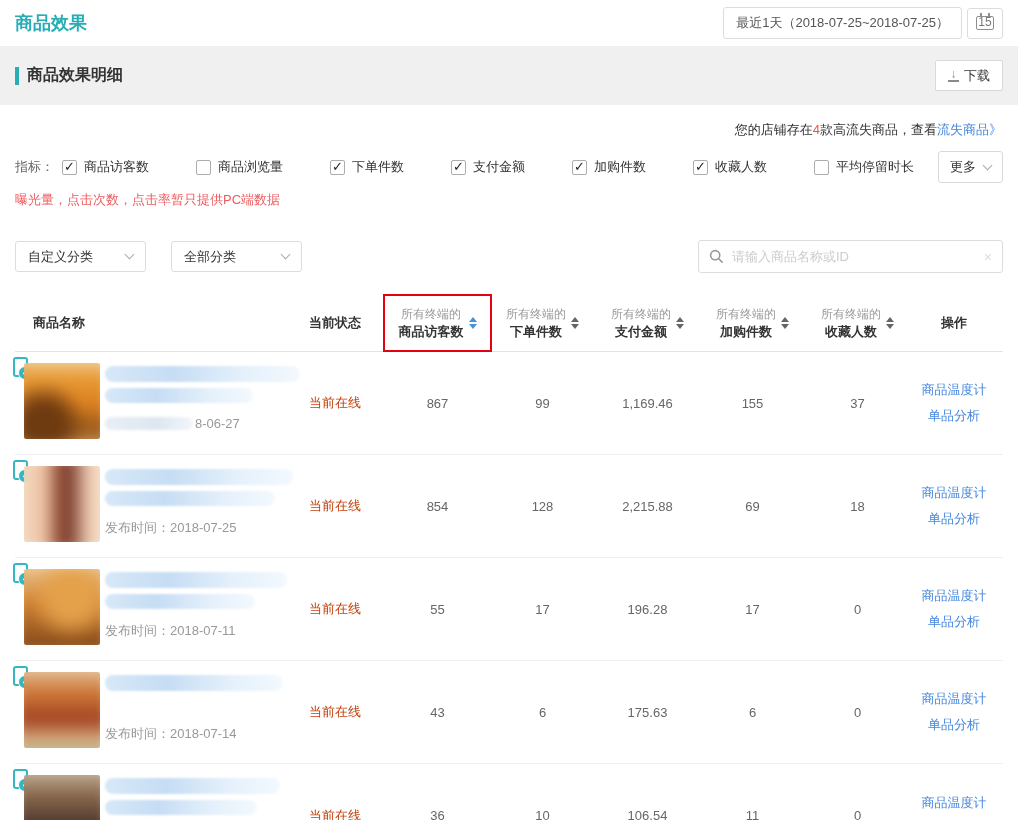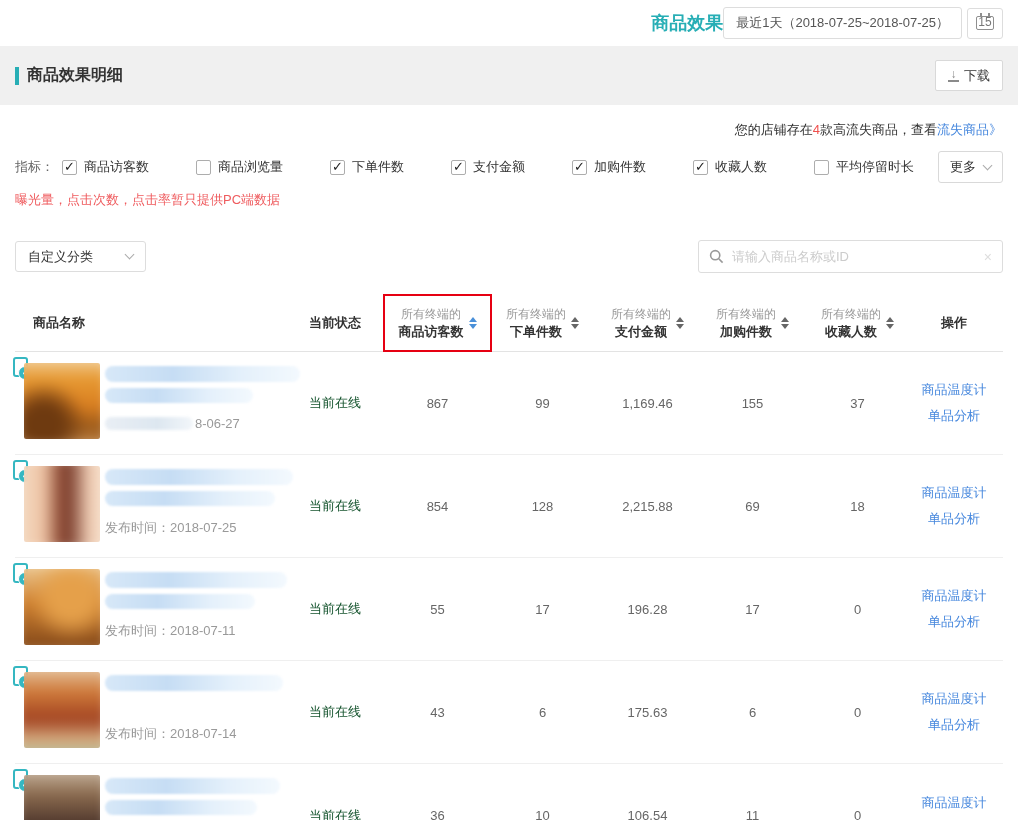--- a/index.html
+++ b/index.html
@@ -1,21 +1,21 @@
 <!DOCTYPE html>
 <html><head>
 <meta charset="utf-8">
 <style>
   * { margin:0; padding:0; box-sizing:border-box; }
   body { background:#fff; }
   .page { width:1018px; height:820px; position:relative; overflow:hidden; background:#fff;
           font-family:"Liberation Sans","DejaVu Sans",sans-serif; font-size:13px; color:#333; }
 
   
-  .top-header { height:46px; display:flex; align-items:center; justify-content:flex-end; padding:0 15px; background:#fff; }
+  .top-header { height:46px; display:flex; align-items:center; justify-content:space-between; padding:0 15px; background:#fff; }
   .page-title { font-size:18px; font-weight:bold; color:#27aeb5; }
   .date-wrap { display:flex; align-items:center; gap:5px; }
   .date-btn { border:1px solid #ddd; border-radius:3px; padding:6px 12px; color:#555; cursor:pointer; background:#fff; }
   .cal-btn { border:1px solid #ddd; border-radius:3px; width:36px; height:31px; display:flex; align-items:center; justify-content:center; cursor:pointer; background:#fff; }
   .cal-icon { width:18px; height:14px; border:1px solid #8f8f8f; border-radius:2px; position:relative;
               font-size:12px; color:#777; display:flex; align-items:flex-end; justify-content:center; line-height:1; padding-bottom:1px; }
   .cal-icon::before, .cal-icon::after { content:""; position:absolute; top:-4px; width:2px; height:4px; background:#8f8f8f; }
   .cal-icon::before { left:3px; } .cal-icon::after { right:3px; }
 
   
@@ -81,21 +81,21 @@
   .mh .lines { text-align:center; }
   .mh .l1 { color:#999; font-size:12px; line-height:17px; }
   .mh .l2 { color:#333; font-weight:bold; line-height:17px; }
   .sort { display:inline-flex; flex-direction:column; gap:2px; }
   .tri-up { width:0; height:0; border-left:4px solid transparent; border-right:4px solid transparent; border-bottom:5px solid #666; }
   .tri-down { width:0; height:0; border-left:4px solid transparent; border-right:4px solid transparent; border-top:5px solid #666; }
   .sort.active .tri-up { border-bottom-color:#4a90d9; }
   .sort.active .tri-down { border-top-color:#4a90d9; }
   .hl-box { position:absolute; left:-2px; right:-2px; top:-12px; bottom:-12px; border:2px solid #e60012; pointer-events:none; }
 
-  .cell-status { color:#14532d; padding-left:9px;font-family:Liberation Serif, serif; }
+  .cell-status { color:#c2410c; padding-left:9px;font-family:Liberation Serif, serif; }
   .num { color:#666; }
   .actions a { display:block; color:#4486dd; text-decoration:none; line-height:26px; cursor:pointer; }
 
   
   .pcell { position:relative; height:103px; }
   .dev-icon { position:absolute; left:-2px; top:5px; width:15px; height:20px; border:2px solid #35b7c1; border-radius:3px; }
   .dev-icon::after { content:"✓"; position:absolute; right:-6px; bottom:-5px; width:12px; height:12px; background:#35b7c1; color:#fff;
                      border-radius:50%; font-size:8px; line-height:12px; text-align:center; border:1px solid #fff; }
   .pimg { position:absolute; left:9px; top:11px; width:76px; height:76px; border-radius:2px; overflow:hidden; cursor:pointer; }
   .pimg .blur { position:absolute; inset:-8px; filter:blur(6px); }
@@ -184,20 +184,24 @@
     </div>
   </div>
 
   <div class="warning">曝光量，点击次数，点击率暂只提供PC端数据</div>
 
   <div class="filters">
     <div class="dd">
       <span>自定义分类</span>
       <span class="chev"></span>
     </div>
+    <div class="dd">
+      <span>全部分类</span>
+      <span class="chev"></span>
+    </div>
     <div class="search-box">
       <svg width="15" height="15" viewBox="0 0 15 15">
         <circle cx="6.2" cy="6.2" r="4.6" fill="none" stroke="#999" stroke-width="1.6"></circle>
         <line x1="9.8" y1="9.8" x2="13.6" y2="13.6" stroke="#999" stroke-width="1.6"></line>
       </svg>
       <input type="text" placeholder="请输入商品名称或ID" style="">
       <span class="clear-x">×</span>
     </div>
   </div>
 

